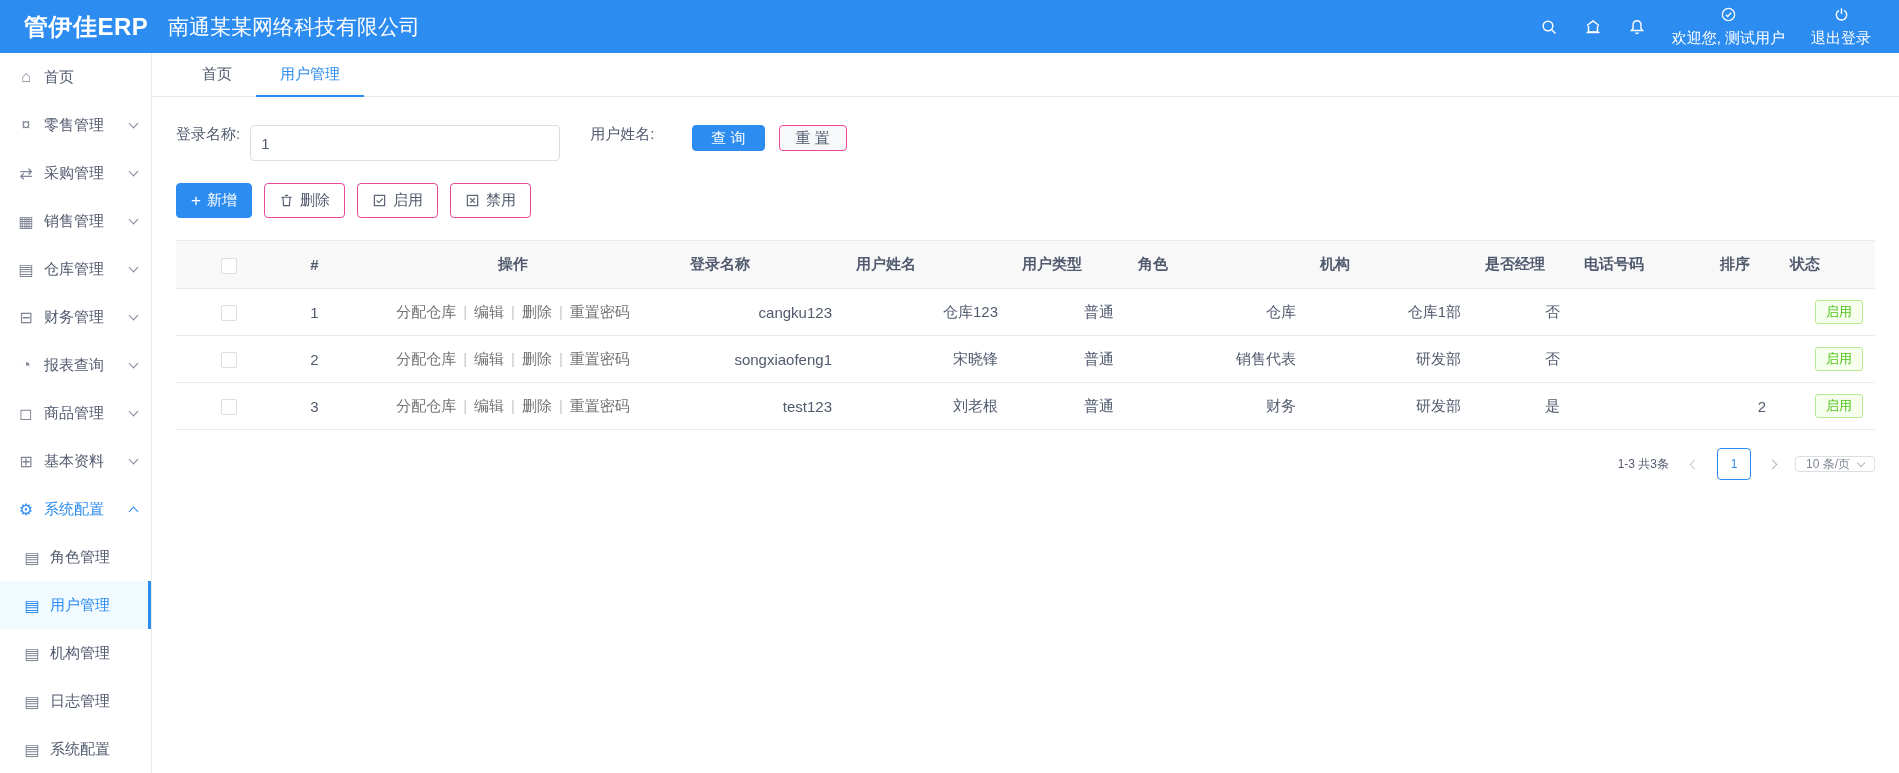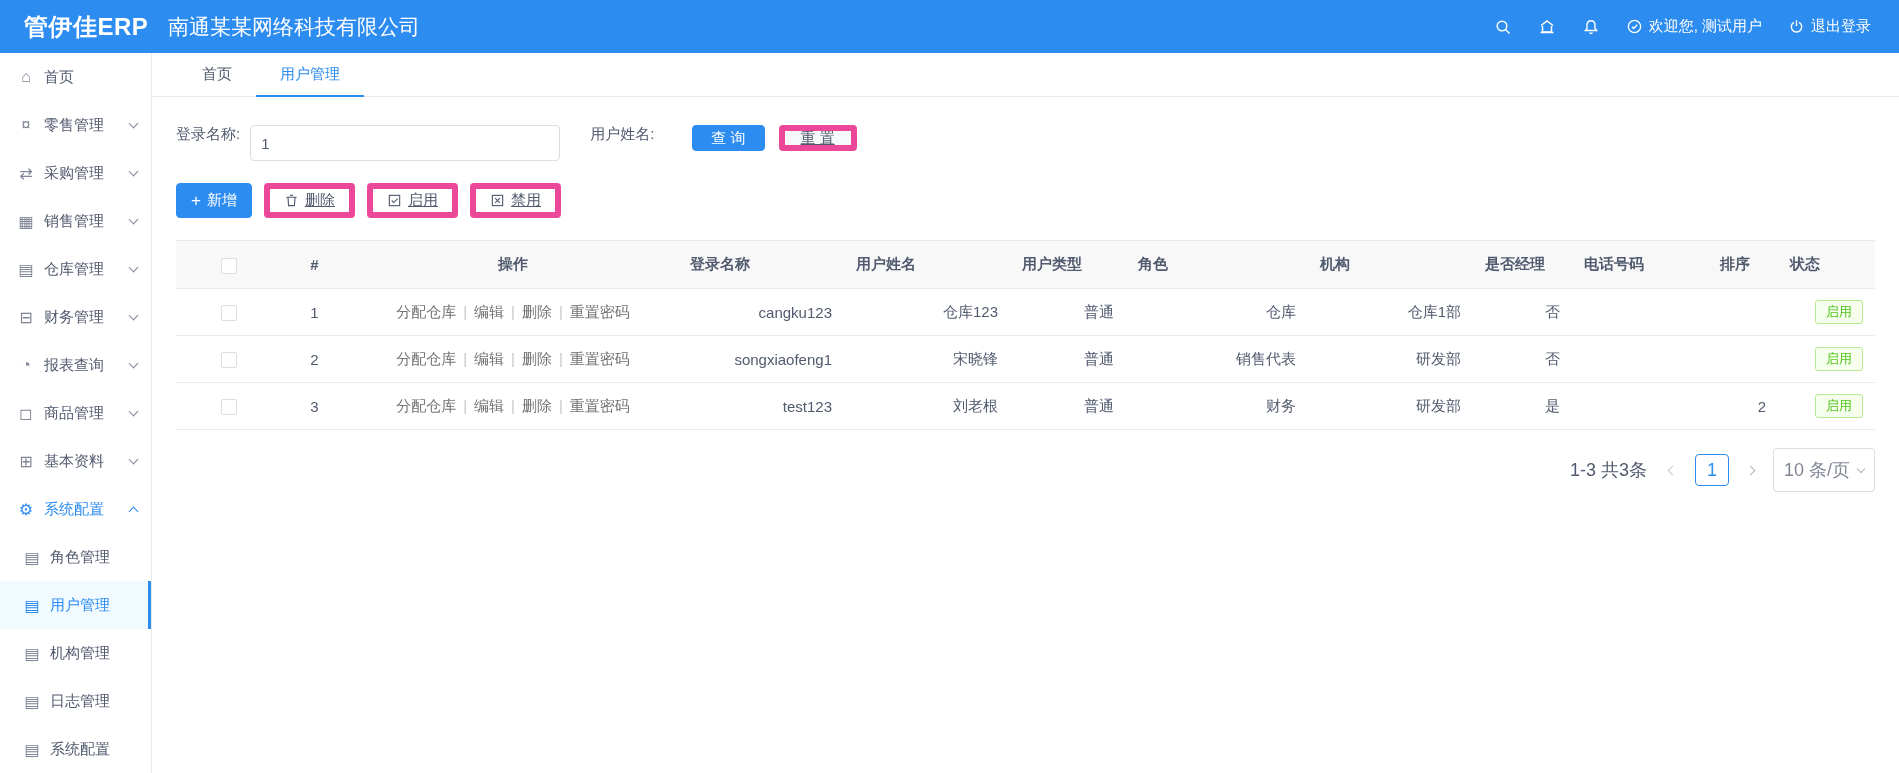--- a/index.html
+++ b/index.html
@@ -8,21 +8,21 @@
     font-family:"Liberation Sans","DejaVu Sans",sans-serif;
     font-size:15px; color:#515a6e; background:#fff;
   }
 
   
   .topbar { height:53px; background:#2d8cf0; display:flex; align-items:center; color:#fff; }
   .logo { width:152px; padding-left:24px; font-size:24px; font-weight:bold; letter-spacing:0.5px; white-space:nowrap; }
   .company { font-size:21px; margin-left:16px; white-space:nowrap; }
   .top-right { margin-left:auto; display:flex; align-items:center; gap:26px; padding-right:28px; }
   .tb-icon { display:inline-flex; align-items:center; justify-content:center; cursor:pointer; }
-  .tb-user { display:inline-flex; gap:6px; cursor:pointer; font-size:15px; white-space:nowrap; }
+  .tb-user { display:inline-flex; gap:6px; cursor:pointer; font-size:15px; white-space:nowrap;flex-direction:column; }
 
   
   .layout { display:flex; height:720px; }
   .sidebar { width:152px; border-right:1px solid #e8eaec; background:#fff; overflow:hidden; flex:none; }
   .side-item { height:48px; display:flex; align-items:center; padding:0 14px 0 16px; cursor:pointer; color:#515a6e; position:relative; white-space:nowrap; }
   .side-item .side-icon { width:20px; margin-right:8px; font-size:16px; color:#808695; text-align:center; flex:none; }
   .side-item.sub { padding-left:22px; }
   .side-item.open { color:#2d8cf0; }
   .side-item.open .side-icon { color:#2d8cf0; }
   .side-item.active { background:#f0faff; color:#2d8cf0; }
@@ -47,47 +47,47 @@
   
   .content { flex:1; padding:0 24px; overflow:hidden; }
 
   .filter-row { display:flex; align-items:flex-start; margin-top:28px; }
   .f-label { margin-right:10px; white-space:nowrap; }
   .f-label.g2 { margin-left:30px; }
   .f-input { width:310px; height:36px; border:1px solid #dcdee2; border-radius:4px; padding:0 10px; font-size:15px; color:#515a6e; outline:none; font-family:inherit; }
   .f-input::placeholder { color:#c5c8ce; }
   .btn { height:26px; border-radius:4px; font-size:15px; cursor:pointer; font-family:inherit; display:inline-flex; align-items:center; justify-content:center; }
   .btn.primary { background:#2d8cf0; border:1px solid #2d8cf0; color:#fff; }
-  .btn.plain { background:#f7f8fa; border:6px solid #ec4899; color:#515a6e;text-decoration:underline; }
+  .btn.plain { background:#f7f8fa; border:1px solid #ec4899; color:#515a6e; }
   .btn.search { margin-left:28px; padding:0 18px; }
   .btn.reset { margin-left:14px; padding:0 16px; }
 
   .toolbar { display:flex; align-items:center; margin-top:22px; gap:12px; }
   .btn.tb { height:35px; padding:0 14px; gap:6px; background:#fff; }
   .btn.tb.primary { background:#2d8cf0; }
   .bi { font-size:17px; line-height:1; }
 
   
   .tbl { width:100%; border-collapse:collapse; margin-top:22px; font-size:15px; table-layout:fixed; }
   .tbl th { background:#f8f8f9; color:#515a6e; font-weight:bold; height:48px; text-align:left; padding:0 12px; border-top:1px solid #e8eaec; border-bottom:1px solid #e8eaec; white-space:nowrap; overflow:hidden; }
   .tbl td { height:47px; padding:0 12px; border-bottom:1px solid #e8eaec; color:#515a6e; white-space:nowrap; overflow:hidden;text-align:right; }
   .c-center { text-align:center !important; }
   .cbx { appearance:none; -webkit-appearance:none; width:16px; height:16px; border:1px solid #dcdee2; border-radius:2px; background:#fff; cursor:pointer; vertical-align:middle; }
   .op-link { color:#737373; cursor:pointer; text-decoration:none;margin-top:16px; }
   .sep { color:#c5c8ce; margin:0 7px; }
   .badge-enable { display:inline-block; padding:3px 10px; font-size:13px; line-height:1.3; color:#52c41a; background:#f6ffed; border:1px solid #b7eb8f; border-radius:3px; cursor:pointer; }
 
   
-  .pager { display:flex; justify-content:flex-end; align-items:center; margin-top:18px; gap:10px; font-size:18px; color:#515a6e; }
+  .pager { display:flex; justify-content:flex-end; align-items:center; margin-top:18px; gap:10px; font-size:12px; color:#515a6e; }
   .pg-total { margin-right:4px; }
   .pg-arrow { display:inline-flex; align-items:center; justify-content:center; width:24px; height:32px; cursor:pointer; }
   .pg-arrow.prev { color:#c5c8ce; }
   .pg-arrow.next { color:#b0b4bb; }
   .pg-num { min-width:34px; height:32px; border:1px solid #2d8cf0; color:#2d8cf0; display:inline-flex; align-items:center; justify-content:center; border-radius:4px; background:#fff; cursor:pointer; }
-  .pg-size { height:44px; border:1px solid #dcdee2; border-radius:4px; display:inline-flex; align-items:center; padding:0 10px; gap:8px; color:#808695; background:#fff; cursor:pointer; }
+  .pg-size { height:16px; border:1px solid #dcdee2; border-radius:4px; display:inline-flex; align-items:center; padding:0 10px; gap:8px; color:#808695; background:#fff; cursor:pointer; }
   .pg-size .arr { width:6px; height:6px; color:#b0b4bb; margin-top:-3px; }
 </style>
 </head>
 <body>
 
 <div class="topbar">
   <div class="logo">管伊佳ERP</div>
   <div class="company">南通某某网络科技有限公司</div>
   <div class="top-right">
     <span class="tb-icon">

